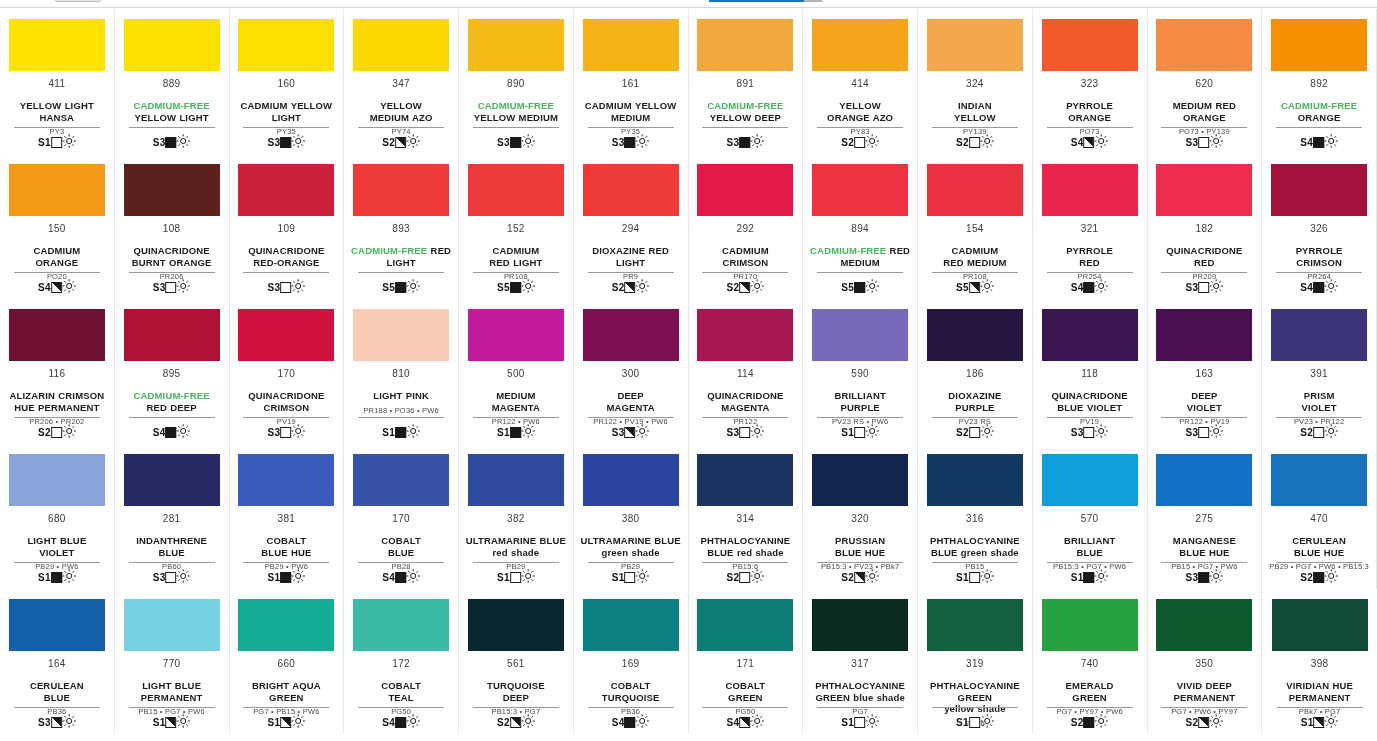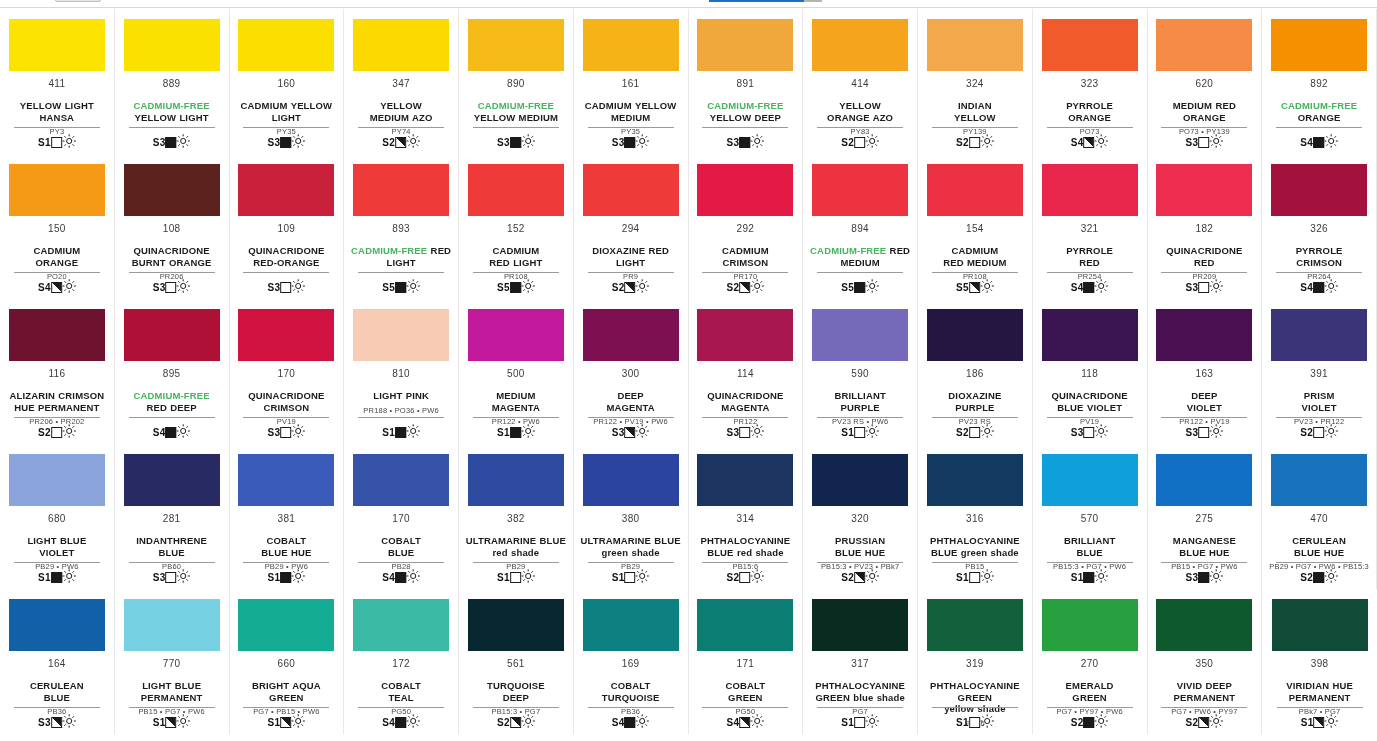--- a/index.html
+++ b/index.html
@@ -1557,21 +1557,21 @@
             <line x1="20" y1="12" x2="23.5" y2="12" stroke="#1a1a1a" stroke-width="1.7"></line>
             <line x1="3.8" y1="3.8" x2="6.3" y2="6.3" stroke="#1a1a1a" stroke-width="1.7"></line>
             <line x1="17.7" y1="17.7" x2="20.2" y2="20.2" stroke="#1a1a1a" stroke-width="1.7"></line>
             <line x1="3.8" y1="20.2" x2="6.3" y2="17.7" stroke="#1a1a1a" stroke-width="1.7"></line>
             <line x1="17.7" y1="6.3" x2="20.2" y2="3.8" stroke="#1a1a1a" stroke-width="1.7"></line>
           </svg>
         </div>
       </div>
       <div class="cell">
         <div class="swatch" style="background: rgb(39, 160, 63);"></div>
-        <div class="code">270</div>
+        <div class="code">740</div>
         <div class="name">
           <div>EMERALD</div>
           <div>GREEN</div>
         </div>
         <div class="pigment">PG7 • PY97 • PW6</div>
         <div class="rule"></div>
         <div class="props">
           <span class="series">S2</span>
           <span class="opacity-box opaque"></span>
           <svg viewBox="0 0 24 24" class="light-icon">

